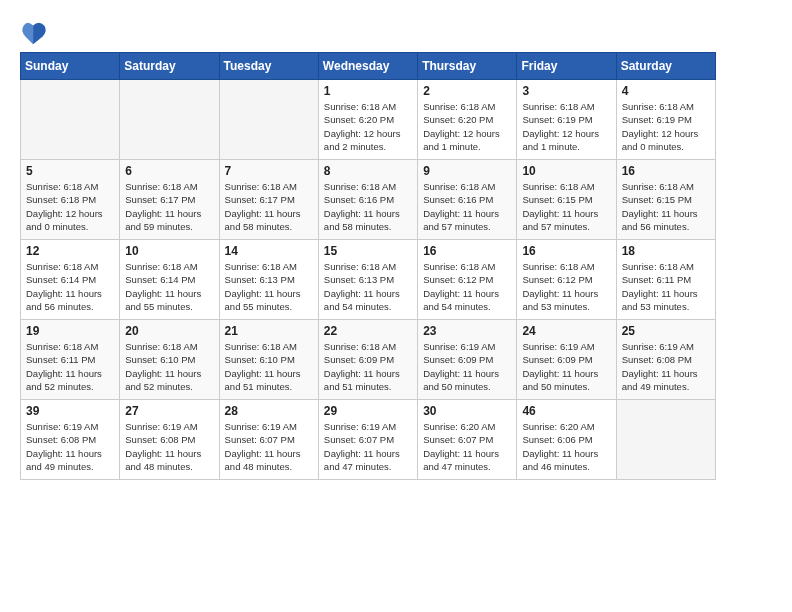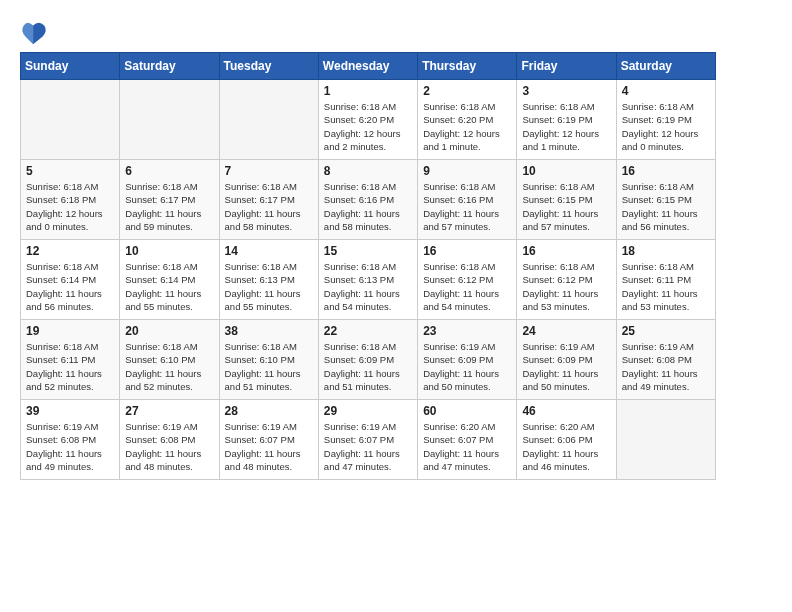--- a/index.html
+++ b/index.html
@@ -220,21 +220,21 @@
         <tr>
           <td>
             <span class="day-number">19</span>
             <div class="day-info">Sunrise: 6:18 AM<br>Sunset: 6:11 PM<br>Daylight: 11 hours and 52 minutes.</div>
           </td>
           <td>
             <span class="day-number">20</span>
             <div class="day-info">Sunrise: 6:18 AM<br>Sunset: 6:10 PM<br>Daylight: 11 hours and 52 minutes.</div>
           </td>
           <td>
-            <span class="day-number">38</span>
+            <span class="day-number">21</span>
             <div class="day-info">Sunrise: 6:18 AM<br>Sunset: 6:10 PM<br>Daylight: 11 hours and 51 minutes.</div>
           </td>
           <td>
             <span class="day-number">22</span>
             <div class="day-info">Sunrise: 6:18 AM<br>Sunset: 6:09 PM<br>Daylight: 11 hours and 51 minutes.</div>
           </td>
           <td>
             <span class="day-number">23</span>
             <div class="day-info">Sunrise: 6:19 AM<br>Sunset: 6:09 PM<br>Daylight: 11 hours and 50 minutes.</div>
           </td>
@@ -258,21 +258,21 @@
           </td>
           <td>
             <span class="day-number">28</span>
             <div class="day-info">Sunrise: 6:19 AM<br>Sunset: 6:07 PM<br>Daylight: 11 hours and 48 minutes.</div>
           </td>
           <td>
             <span class="day-number">29</span>
             <div class="day-info">Sunrise: 6:19 AM<br>Sunset: 6:07 PM<br>Daylight: 11 hours and 47 minutes.</div>
           </td>
           <td>
-            <span class="day-number">60</span>
+            <span class="day-number">30</span>
             <div class="day-info">Sunrise: 6:20 AM<br>Sunset: 6:07 PM<br>Daylight: 11 hours and 47 minutes.</div>
           </td>
           <td>
             <span class="day-number">46</span>
             <div class="day-info">Sunrise: 6:20 AM<br>Sunset: 6:06 PM<br>Daylight: 11 hours and 46 minutes.</div>
           </td>
           <td class="empty-cell"></td>
         </tr>
       </tbody>
   </table>

